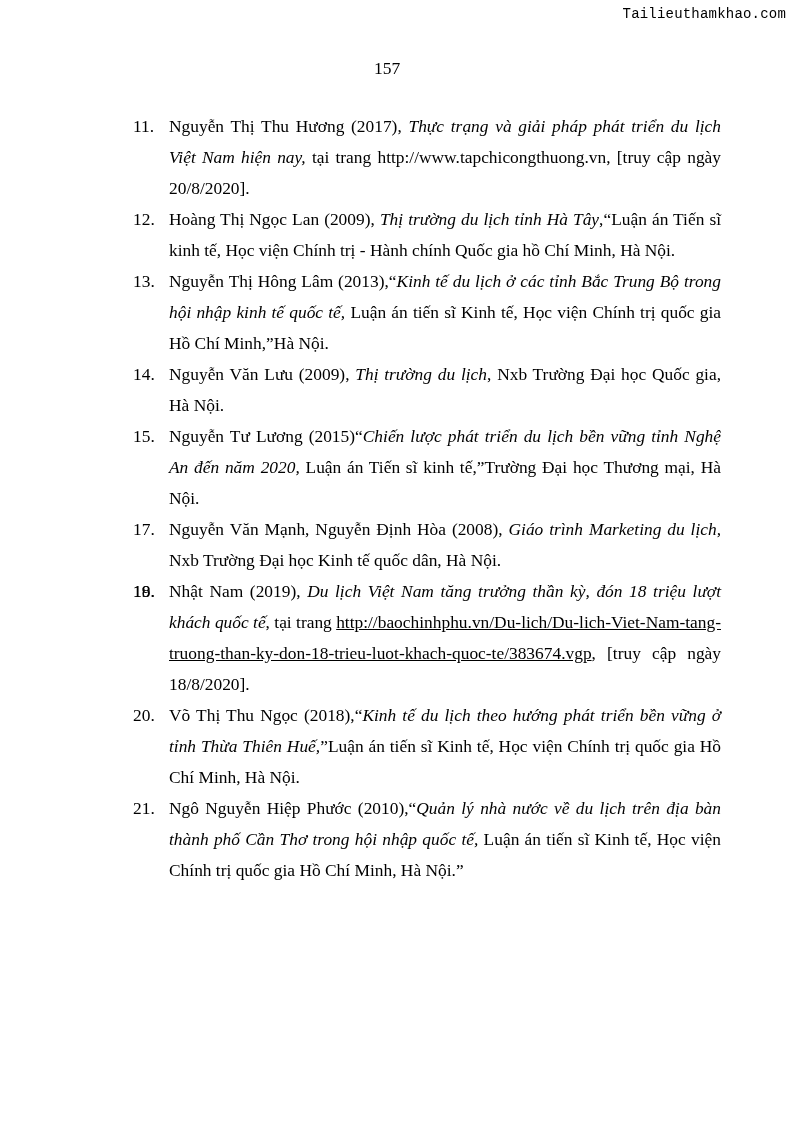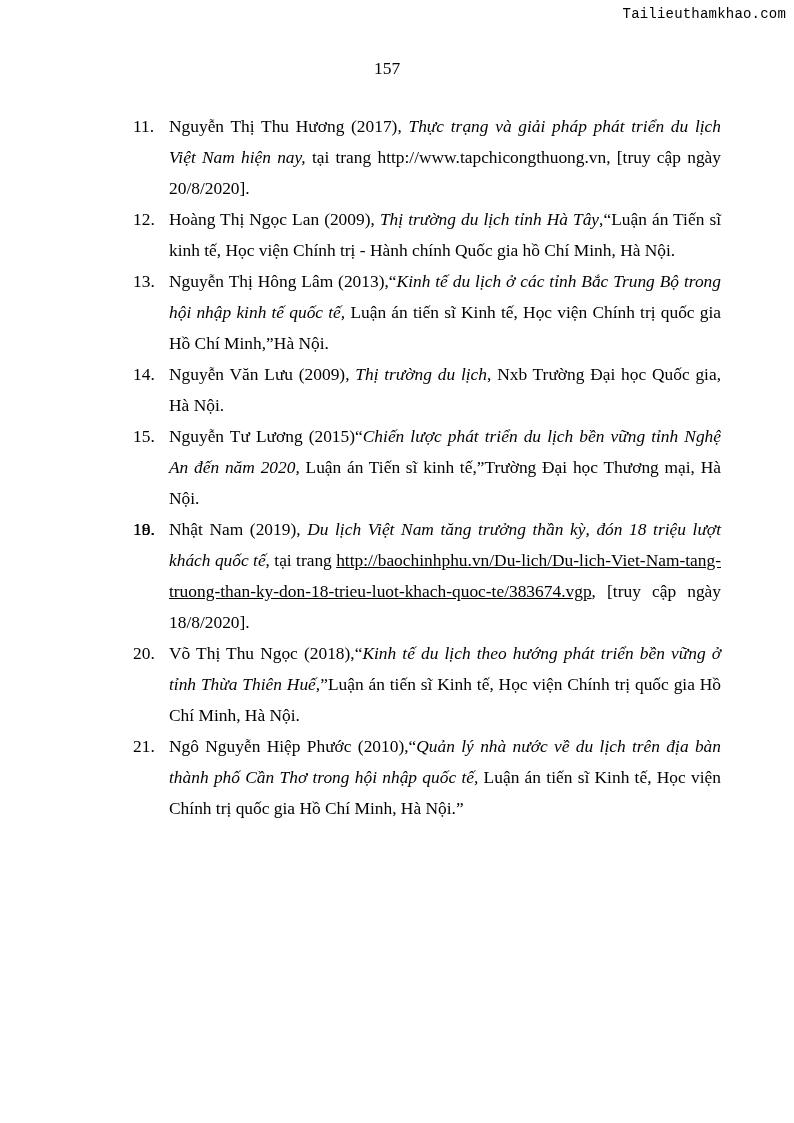--- a/index.html
+++ b/index.html
@@ -34,17 +34,18 @@
 
 <div class="watermark">Tailieuthamkhao.com</div>
 <div class="page-number">157</div>
 
 <ol class="refs">
   <li class="ref"><span class="num">11.</span><span class="body"><span>Nguyễn Thị Thu Hương (2017), </span><i>Thực trạng và giải pháp phát triển du lịch Việt Nam hiện nay,</i><span> tại trang http://www.tapchicongthuong.vn, [truy cập ngày 20/8/2020].</span></span></li>
   <li class="ref"><span class="num">12.</span><span class="body"><span>Hoàng Thị Ngọc Lan (2009), </span><i>Thị trường du lịch tỉnh Hà Tây</i><span>,“Luận án Tiến sĩ kinh tế, Học viện Chính trị - Hành chính Quốc gia hồ Chí Minh, Hà Nội.</span></span></li>
   <li class="ref"><span class="num">13.</span><span class="body"><span>Nguyễn Thị Hông Lâm (2013),“</span><i>Kinh tế du lịch ở các tỉnh Bắc Trung Bộ trong hội nhập kinh tế quốc tế,</i><span> Luận án tiến sĩ Kinh tế, Học viện Chính trị quốc gia Hồ Chí Minh,”Hà Nội.</span></span></li>
   <li class="ref"><span class="num">14.</span><span class="body"><span>Nguyễn Văn Lưu (2009), </span><i>Thị trường du lịch</i><span>, Nxb Trường Đại học Quốc gia, Hà Nội.</span></span></li>
   <li class="ref"><span class="num">15.</span><span class="body"><span>Nguyễn Tư Lương (2015)“</span><i>Chiến lược phát triển du lịch bền vững tỉnh Nghệ An đến năm 2020,</i><span> Luận án Tiến sĩ kinh tế,”Trường Đại học Thương mại, Hà Nội.</span></span></li>
+  <li class="ref"><span class="num">17.</span><span class="body"><span>Nguyễn Văn Mạnh, Nguyễn Định Hòa (2008), </span><i>Giáo trình Marketing du lịch,</i><span> Nxb Trường Đại học Kinh tế quốc dân, Hà Nội.</span></span></li>
   <li class="ref"><span class="num">18.</span></li>
   <li class="ref"><span class="num">19.</span><span class="body"><span>Nhật Nam (2019), </span><i>Du lịch Việt Nam tăng trưởng thần kỳ, đón 18 triệu lượt khách quốc tế</i><span>, tại trang </span><a>http://baochinhphu.vn/Du-lich/Du-lich-Viet-Nam-tang-truong-than-ky-don-18-trieu-luot-khach-quoc-te/383674.vgp</a><span>, [truy cập ngày 18/8/2020].</span></span></li>
   <li class="ref"><span class="num">20.</span><span class="body"><span>Võ Thị Thu Ngọc (2018),“</span><i>Kinh tế du lịch theo hướng phát triển bền vững ở tỉnh Thừa Thiên Huế,</i><span>”Luận án tiến sĩ Kinh tế, Học viện Chính trị quốc gia Hồ Chí Minh, Hà Nội.</span></span></li>
   <li class="ref"><span class="num">21.</span><span class="body"><span>Ngô Nguyễn Hiệp Phước (2010),“</span><i>Quản lý nhà nước về du lịch trên địa bàn thành phố Cần Thơ trong hội nhập quốc tế,</i><span> Luận án tiến sĩ Kinh tế, Học viện Chính trị quốc gia Hồ Chí Minh, Hà Nội.”</span></span></li>
 </ol>
 
 </body></html>

